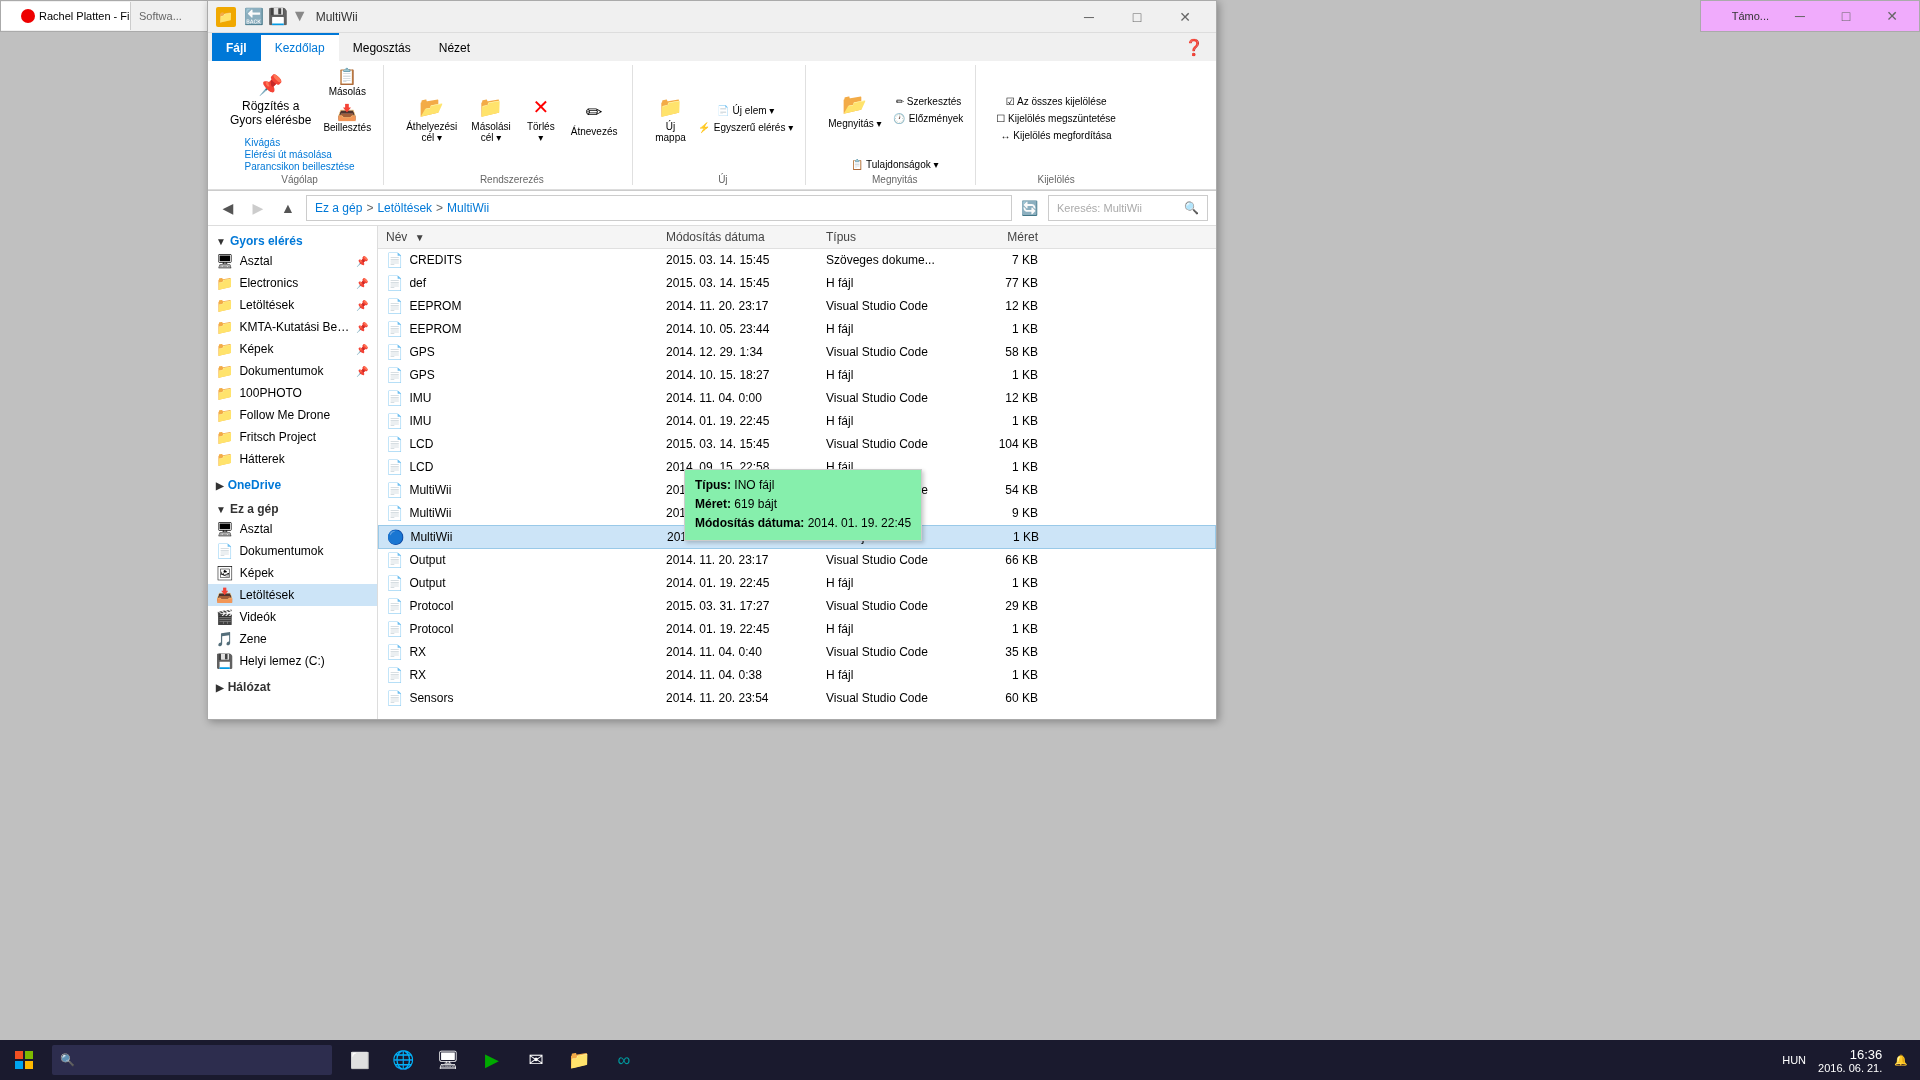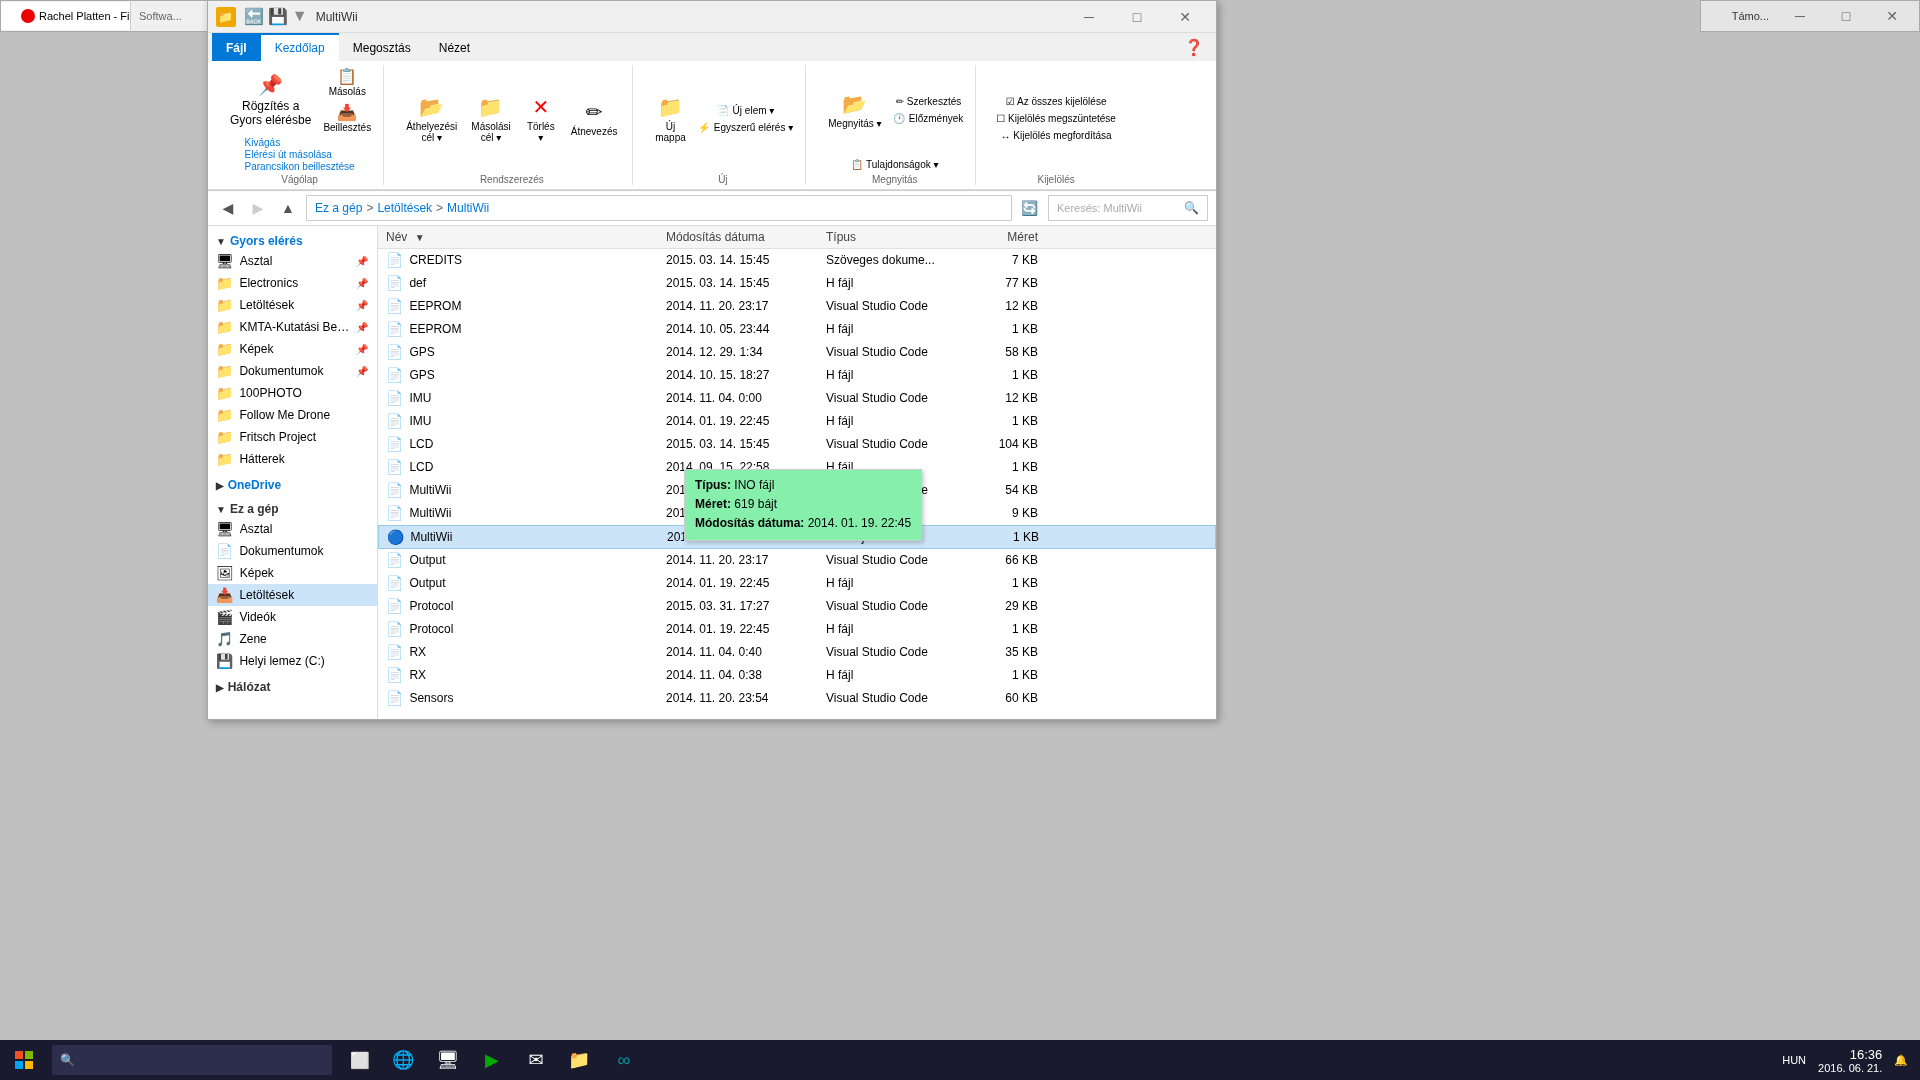--- a/index.html
+++ b/index.html
@@ -79,21 +79,21 @@
     .tooltip { position: absolute; top: 468px; left: 476px; background: #86efac; border: 1px solid #ccc; padding: 6px 10px; font-size: 12px; box-shadow: 2px 2px 4px rgba(0,0,0,0.2); z-index: 100; line-height: 1.6; }
 
     
     .browser-window { position: absolute; top: 0; left: 0; width: 210px; height: 32px; background: #f0f0f0; border: 1px solid #aaa; display: flex; align-items: center; overflow: hidden; }
     .browser-tab { display: flex; align-items: center; padding: 0 20px; height: 28px; background: white; border-right: 1px solid #ccc; font-size: 11px; overflow: hidden; white-space: nowrap; max-width: 130px; }
     .browser-tab .favicon { width: 14px; height: 14px; background: #e00; border-radius: 50%; margin-right: 4px; flex-shrink: 0; }
     .browser-tab2 { display: flex; align-items: center; padding: 0 8px; height: 28px; font-size: 11px; color: #666; }
     .browser-close { font-size: 10px; margin-left: 4px; color: #888; }
 
     
-    .top-right-window { position: absolute; top: 0; right: 0; width: 220px; height: 32px; background: #e5e5e5; border: 1px solid #aaa; display: flex; align-items: center; justify-content: flex-end; padding-right: 4px; }
+    .top-right-window { position: absolute; top: 0; right: 0; width: 220px; height: 32px; background: #f0abfc; border: 1px solid #aaa; display: flex; align-items: center; justify-content: flex-end; padding-right: 4px; }
 
     .sort-arrow { margin-left: 4px; font-size: 10px; }
 
     
     ::-webkit-scrollbar { width: 12px; }
     ::-webkit-scrollbar-track { background: #f0f0f0; }
     ::-webkit-scrollbar-thumb { background: #c0c0c0; border: 2px solid #f0f0f0; }
   </style>
 </head>
 <body>

